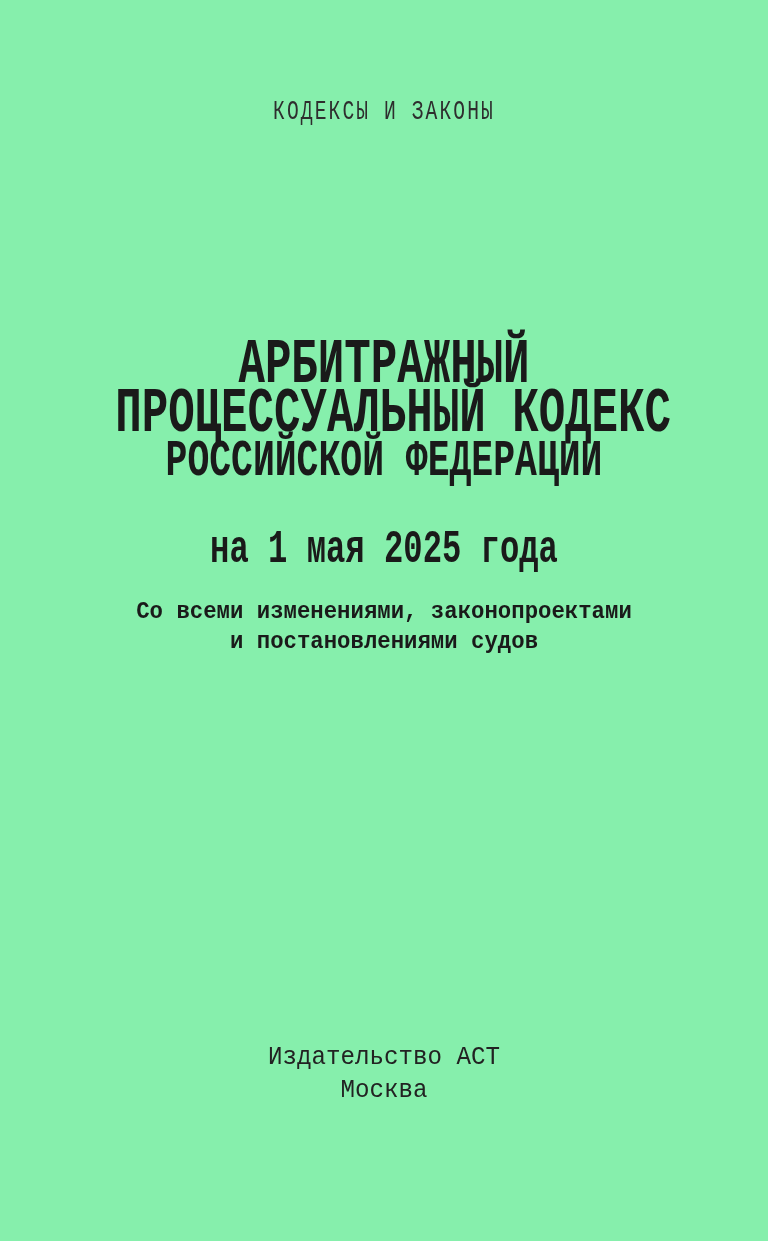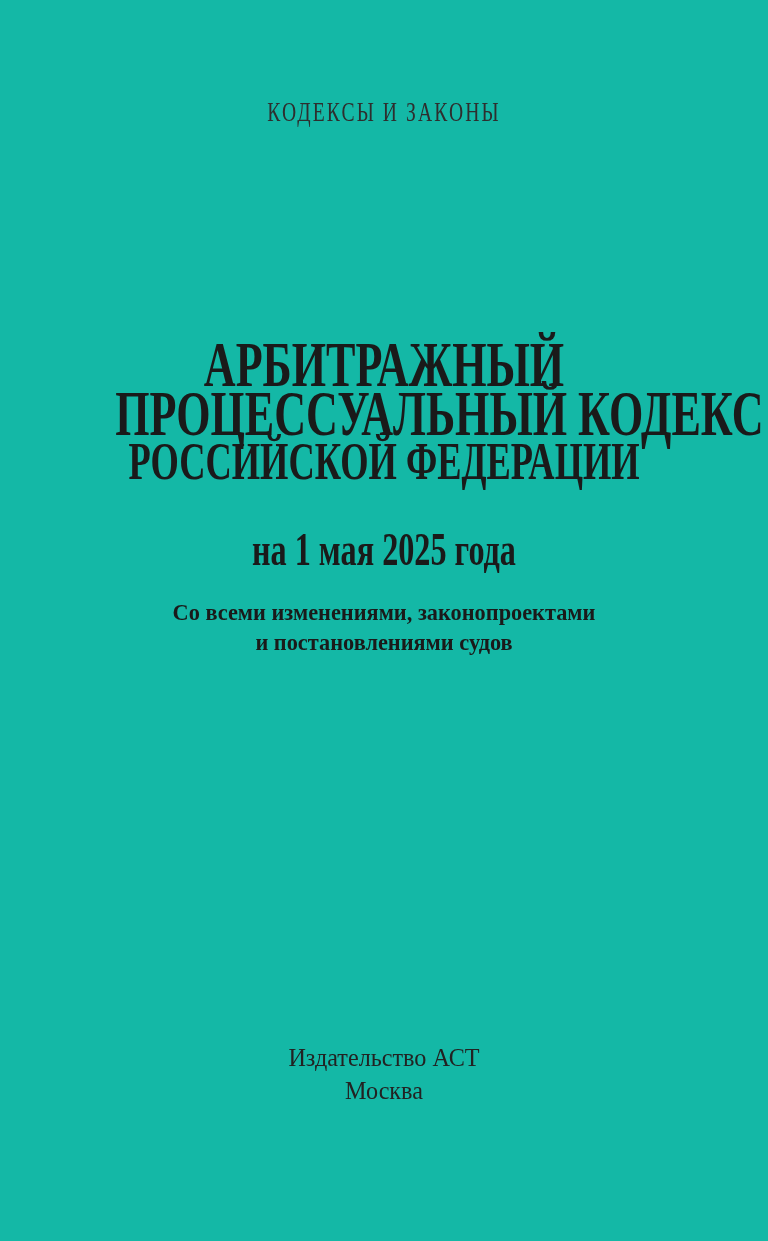--- a/index.html
+++ b/index.html
@@ -5,23 +5,23 @@
   html, body {
     margin: 0;
     padding: 0;
     background: #ffffff;
   }
   .page {
     position: relative;
     width: 768px;
     height: 1241px;
     margin: 0 auto;
-    background: #14b8a6;
+    background: #86efac;
     overflow: hidden;
-    font-family: Liberation Serif, serif;
+    font-family: Liberation Mono, monospace;
     color: #1a1a1a;
   }
   .line {
     position: absolute;
     left: 0;
     width: 100%;
     text-align: center;
     white-space: nowrap;
     line-height: 1;
   }

